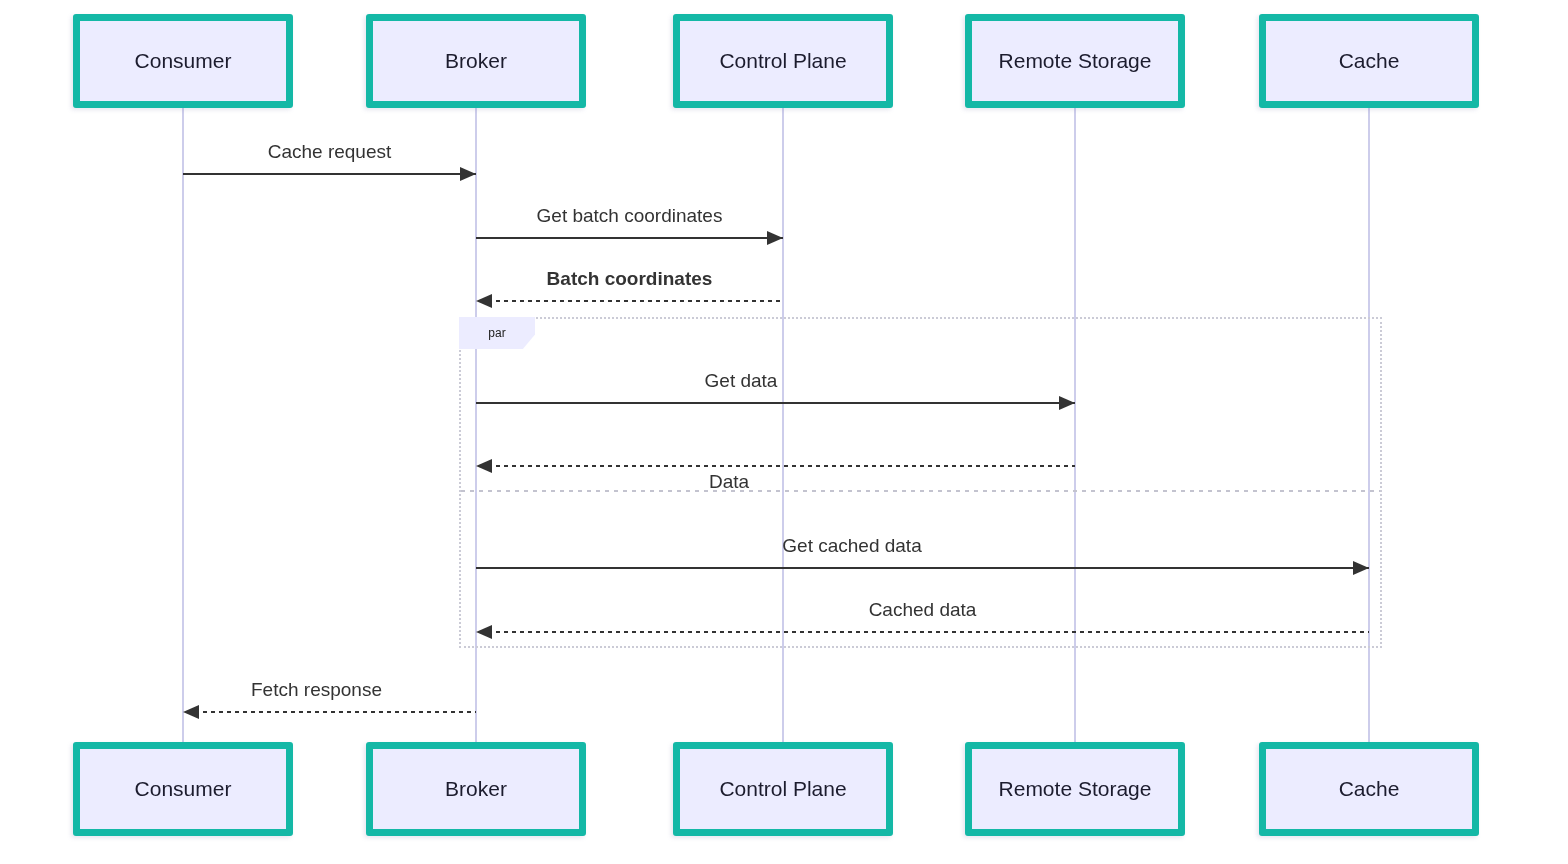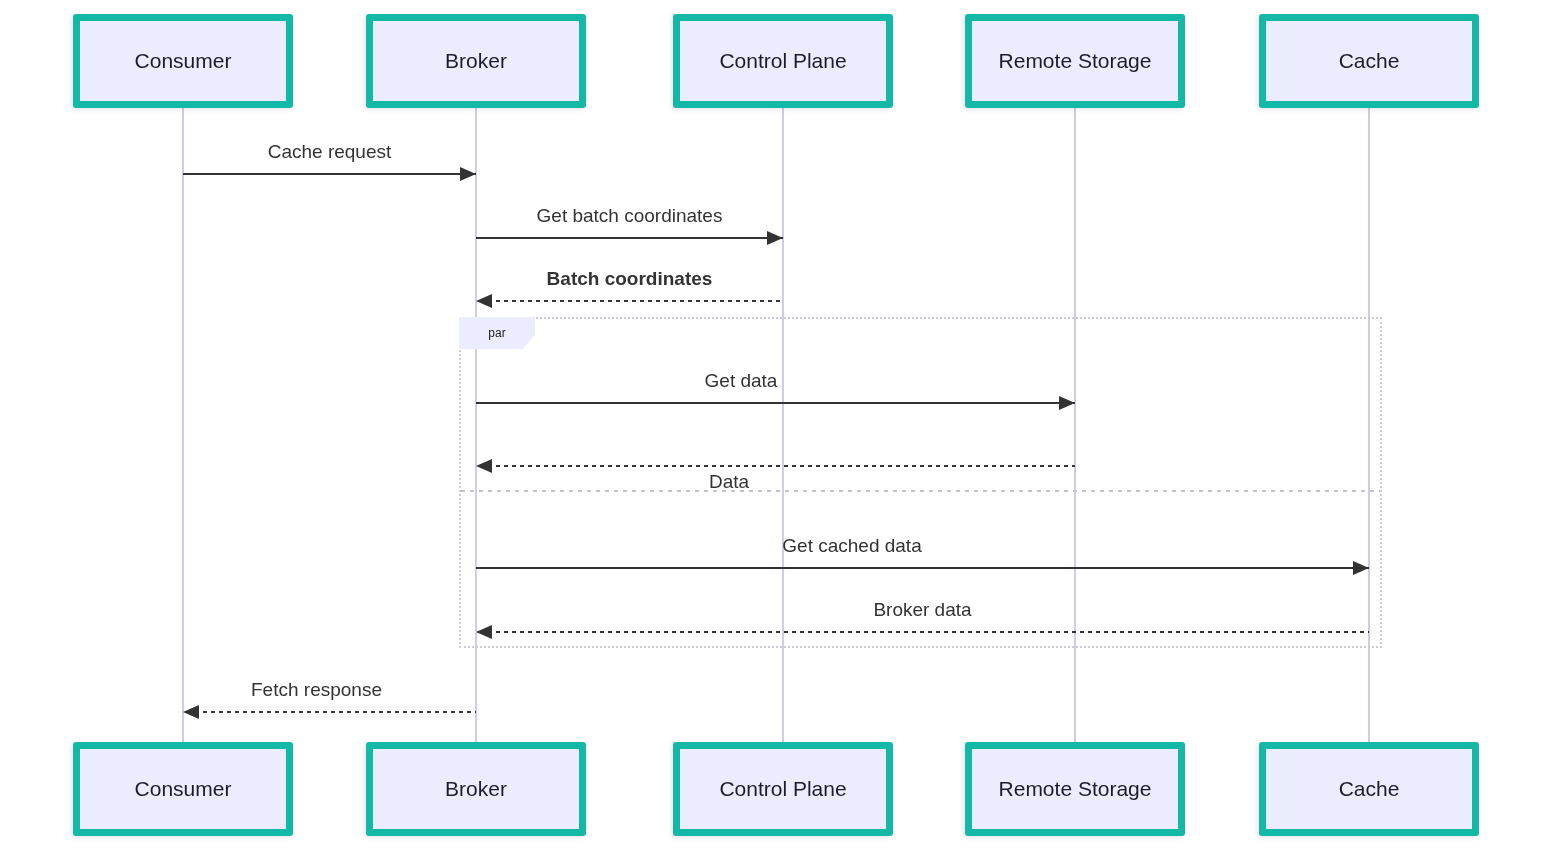--- a/index.html
+++ b/index.html
@@ -174,21 +174,21 @@
     <div class="ah left" style="left:476px; top:459px;"></div>
   </div>
 
   <div>
     <div class="mlabel" style="left:476px; top:532px; width:752px;">Get cached data</div>
     <div class="mline solid" style="left:476px; top:567px; width:893px;"></div>
     <div class="ah right" style="left:1353px; top:561px;"></div>
   </div>
 
   <div>
-    <div class="mlabel" style="left:476px; top:596px; width:893px;">Broker data</div>
+    <div class="mlabel" style="left:476px; top:596px; width:893px;">Cached data</div>
     <div class="mline dashed" style="left:480px; top:631px; width:889px;"></div>
     <div class="ah left" style="left:476px; top:625px;"></div>
   </div>
 
   <div>
     <div class="mlabel" style="left:183px; top:676px; width:267px;">Fetch response</div>
     <div class="mline dashed" style="left:187px; top:711px; width:289px;"></div>
     <div class="ah left" style="left:183px; top:705px;"></div>
   </div>
 

